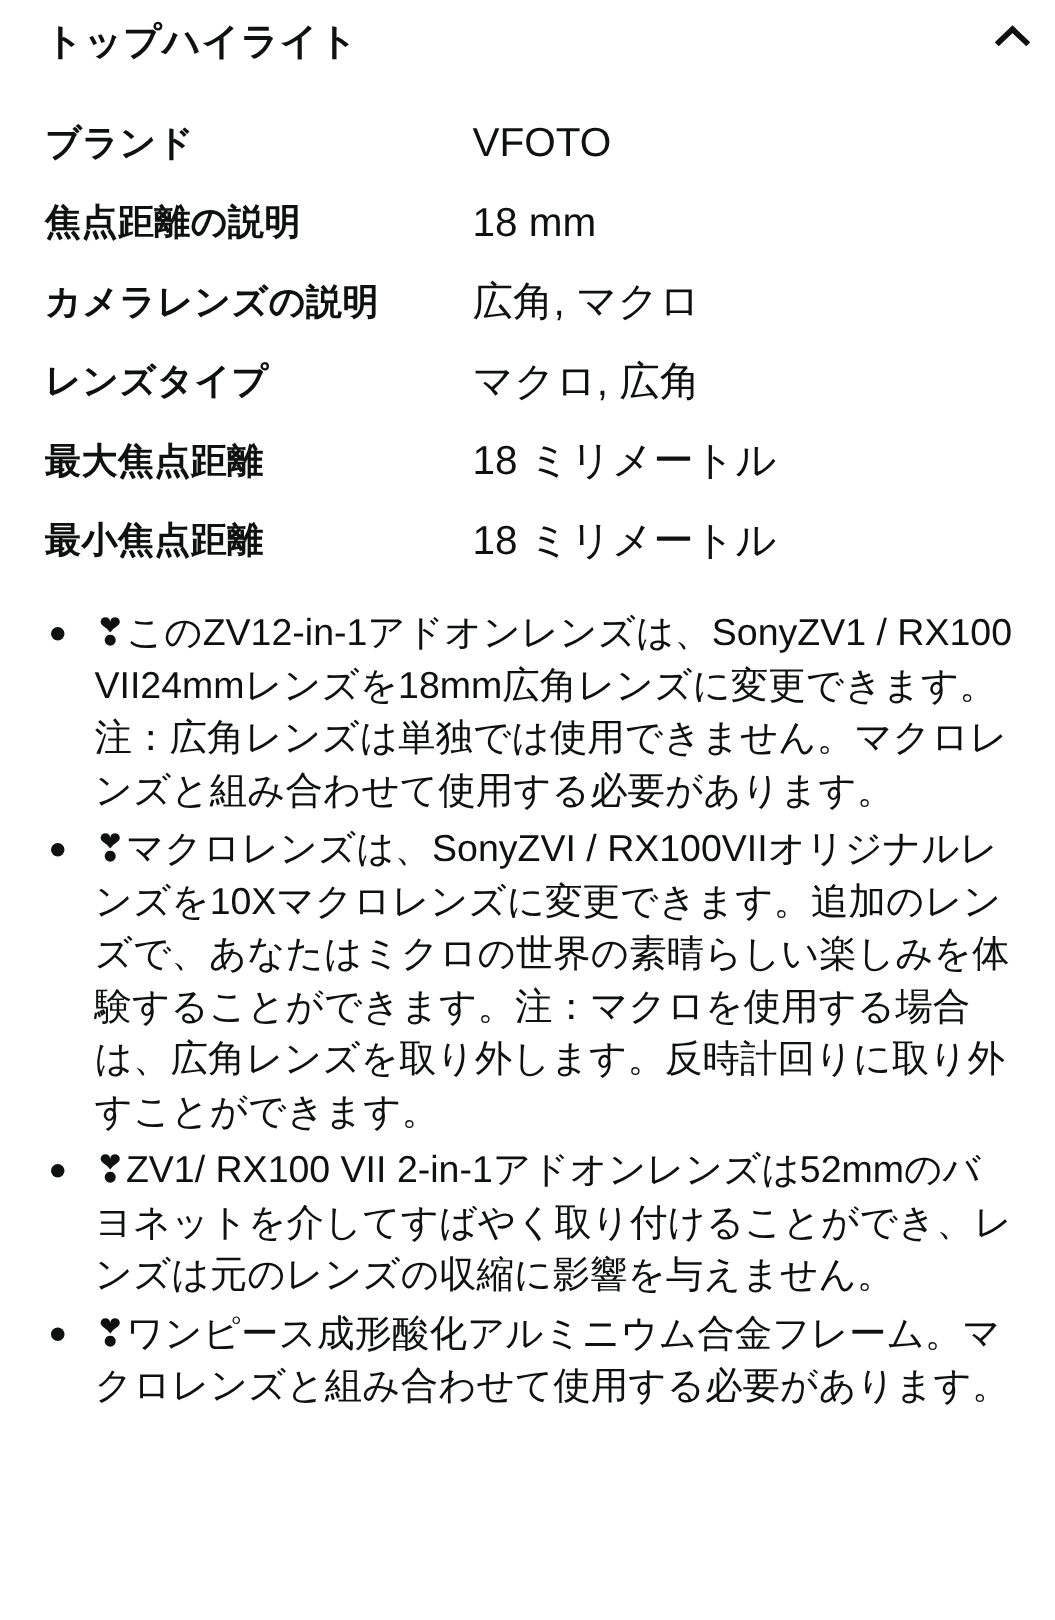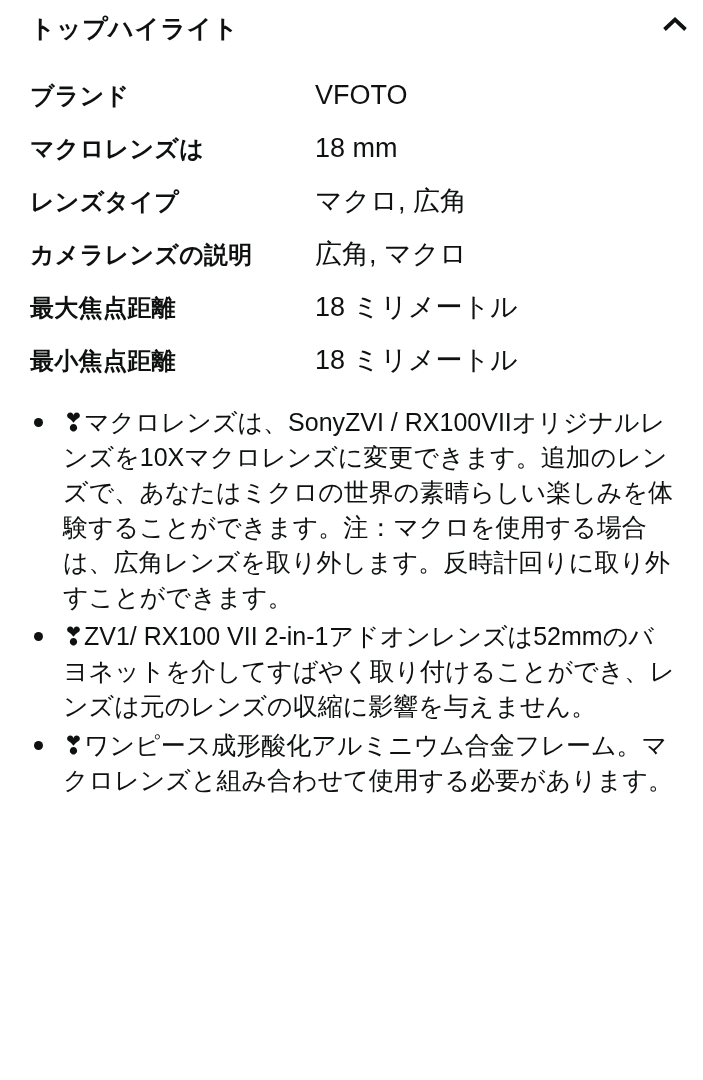--- a/index.html
+++ b/index.html
@@ -100,42 +100,46 @@
       </svg>
     </span>
   </div>
 
   <div class="spec-table">
     <div class="spec-row">
       <span class="spec-label">ブランド</span>
       <span class="spec-value">VFOTO</span>
     </div>
     <div class="spec-row">
-      <span class="spec-label">マクロレンズは</span>
+      <span class="spec-label">焦点距離の説明</span>
       <span class="spec-value">18 mm</span>
+    </div>
+    <div class="spec-row">
+      <span class="spec-label">カメラレンズの説明</span>
+      <span class="spec-value">広角, マクロ</span>
     </div>
     <div class="spec-row">
       <span class="spec-label">レンズタイプ</span>
       <span class="spec-value">マクロ, 広角</span>
-    </div>
-    <div class="spec-row">
-      <span class="spec-label">カメラレンズの説明</span>
-      <span class="spec-value">広角, マクロ</span>
     </div>
     <div class="spec-row">
       <span class="spec-label">最大焦点距離</span>
       <span class="spec-value">18 ミリメートル</span>
     </div>
     <div class="spec-row">
       <span class="spec-label">最小焦点距離</span>
       <span class="spec-value">18 ミリメートル</span>
     </div>
   </div>
 
   <ul class="bullet-list">
+    <li class="bullet-item">
+      <span class="bullet-dot"></span>
+      <span>❣このZV12-in-1アドオンレンズは、SonyZV1 / RX100 VII24mmレンズを18mm広角レンズに変更できます。注：広角レンズは単独では使用できません。マクロレンズと組み合わせて使用する必要があります。</span>
+    </li>
     <li class="bullet-item">
       <span class="bullet-dot"></span>
       <span>❣マクロレンズは、SonyZVI / RX100VIIオリジナルレンズを10Xマクロレンズに変更できます。追加のレンズで、あなたはミクロの世界の素晴らしい楽しみを体験することができます。注：マクロを使用する場合は、広角レンズを取り外します。反時計回りに取り外すことができます。</span>
     </li>
     <li class="bullet-item">
       <span class="bullet-dot"></span>
       <span>❣ZV1/ RX100 VII 2-in-1アドオンレンズは52mmのバヨネットを介してすばやく取り付けることができ、レンズは元のレンズの収縮に影響を与えません。</span>
     </li>
     <li class="bullet-item">
       <span class="bullet-dot"></span>

